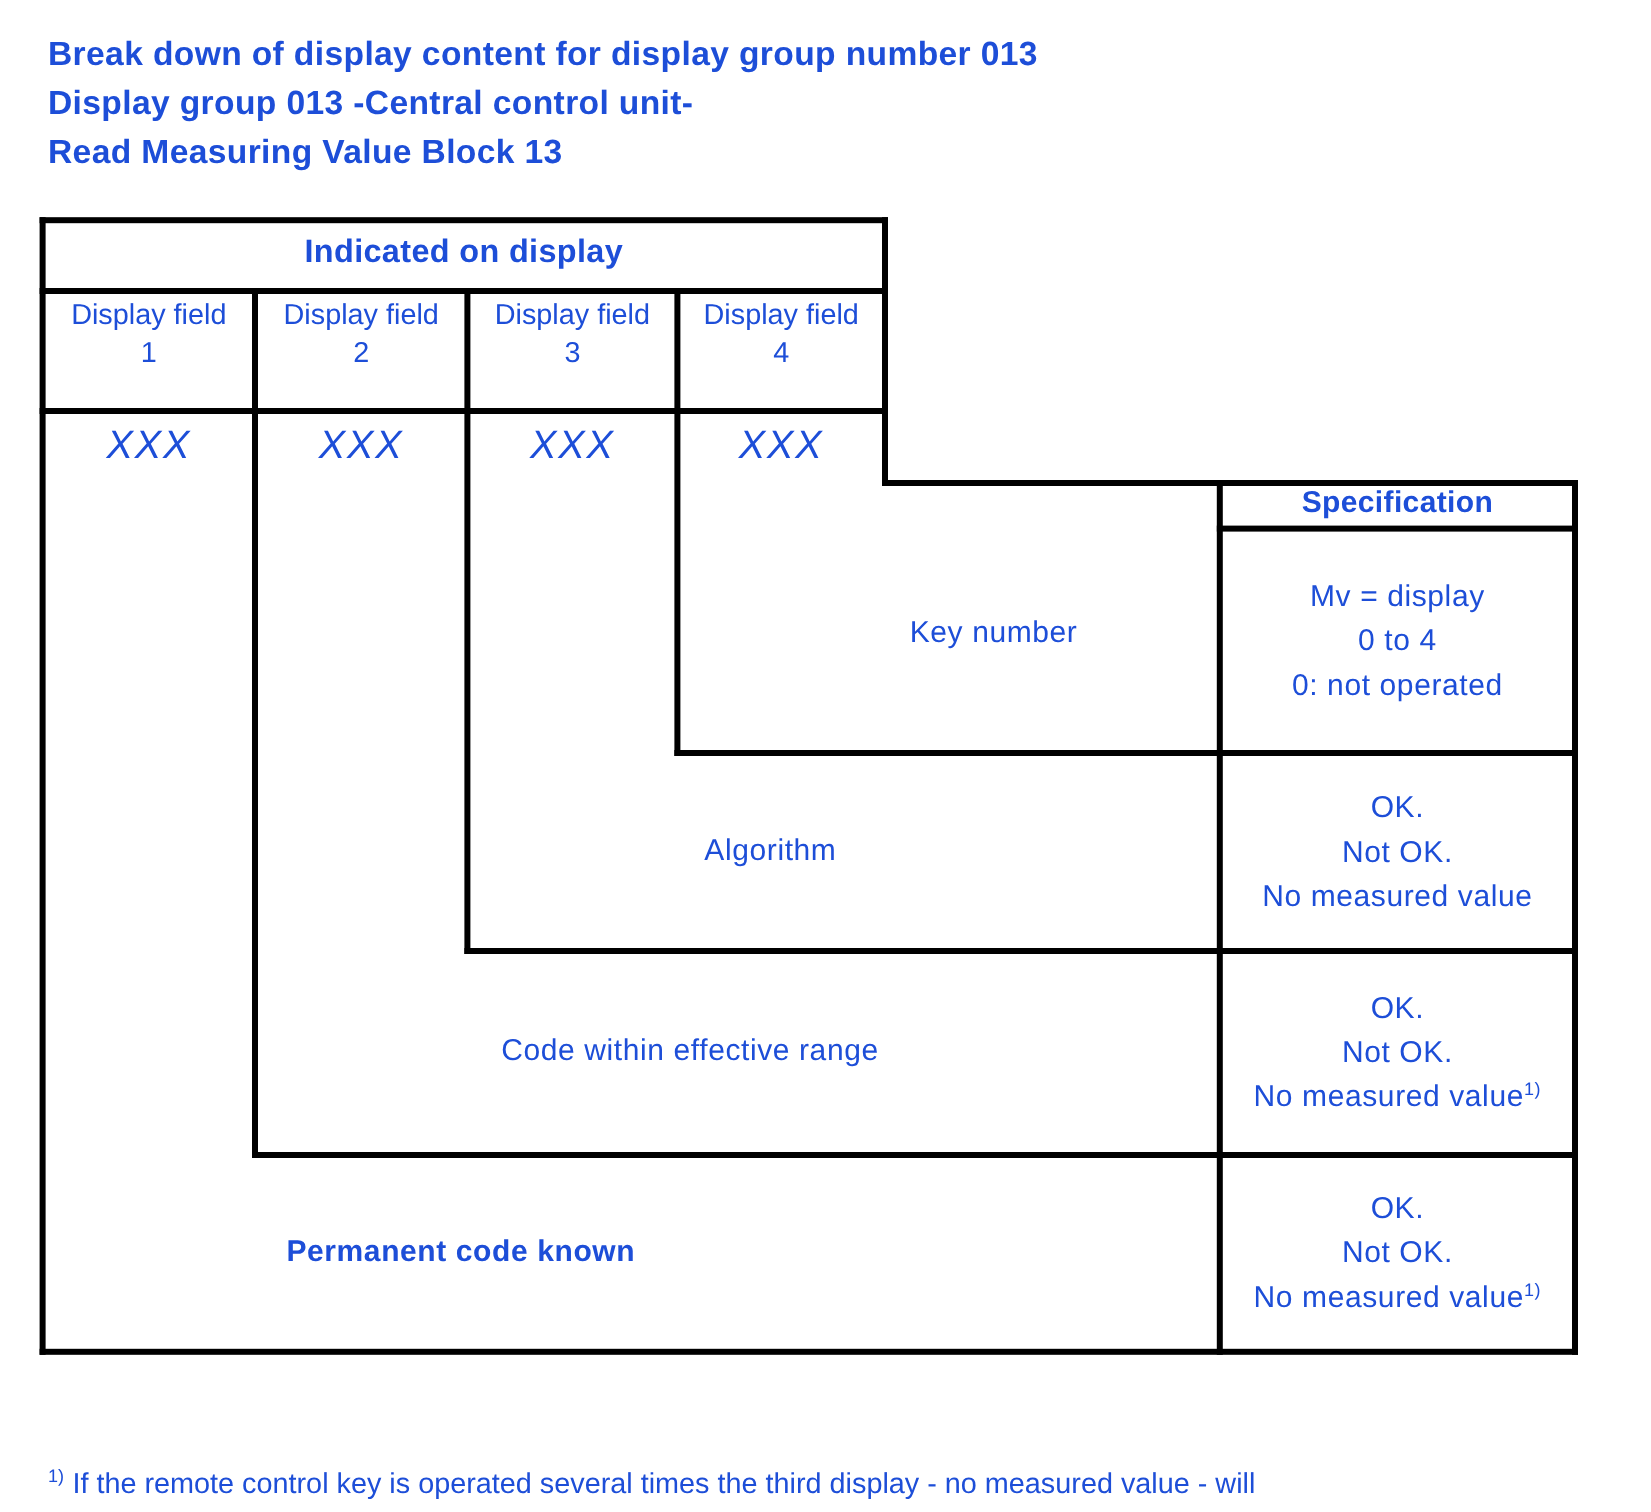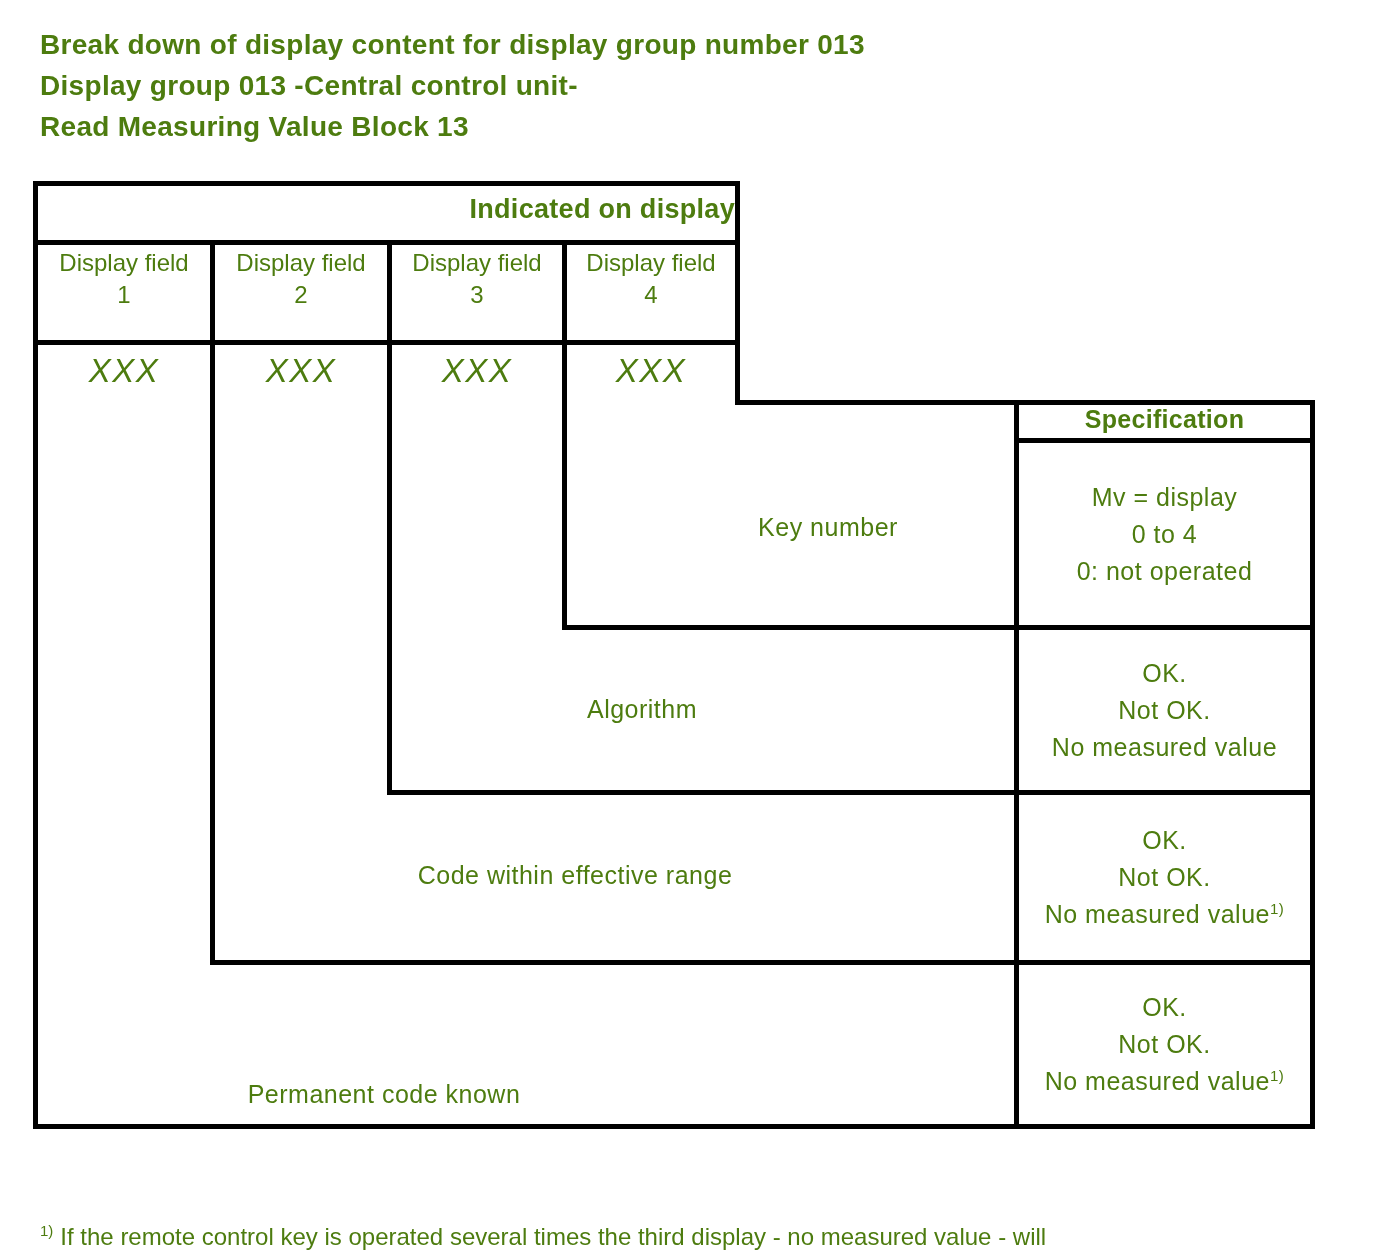--- a/index.html
+++ b/index.html
@@ -1,38 +1,38 @@
 <!DOCTYPE html>
 <html><head>
 <meta charset="utf-8">
 <style>
   html, body { margin: 0; padding: 0; background: #ffffff; }
   .page {
     position: relative;
     width: 1376px;
     height: 1260px;
     background: #ffffff;
-    color: #4d7c0f;
+    color: #1d4ed8;
     font-family: "Liberation Sans", sans-serif;
     overflow: hidden;
   }
   .ln { position: absolute; background: #000000; }
   .txt { position: absolute; white-space: nowrap; }
 
   .title-block { left: 40px; top: 24px; }
   .title-line {
     font-size: 28px;
     font-weight: bold;
     line-height: 41px;
     letter-spacing: 0.3px;
   }
 
   .indicated-header {
     left: 38px; top: 194px; width: 697px;
-    text-align: right;
+    text-align: center;
     font-size: 27px; font-weight: bold;
     letter-spacing: 0.3px;
   }
 
   .field-header {
     top: 247px;
     text-align: center;
     font-size: 24px;
     line-height: 32px;
   }
@@ -133,21 +133,21 @@
   </div>
 
   <div class="txt xxx-cell" style="left:38px; width:172px;">XXX</div>
   <div class="txt xxx-cell" style="left:215px; width:172px;">XXX</div>
   <div class="txt xxx-cell" style="left:392px; width:170px;">XXX</div>
   <div class="txt xxx-cell" style="left:567px; width:168px;">XXX</div>
 
   <div class="txt row-label" style="left:628px; top:481px;">Key number</div>
   <div class="txt row-label" style="left:442px; top:663px;">Algorithm</div>
   <div class="txt row-label" style="left:375px; top:829px;">Code within effective range</div>
-  <div class="txt row-label" style="left:184px; top:1048px;">Permanent code known</div>
+  <div class="txt row-label" style="left:184px; top:997px;font-weight:bold;">Permanent code known</div>
 
   <div class="txt spec-header">Specification</div>
 
   <div class="spec-cell" style="top:443px; height:182px; line-height:38px;border-radius:29px;">
     <div class="spec-line">Mv = display</div>
     <div class="spec-line">0 to 4</div>
     <div class="spec-line"><span>0: not operated</span><sup class="fn-mark"></sup></div>
   </div>
 
   <div class="spec-cell" style="top:630px; height:160px;">

